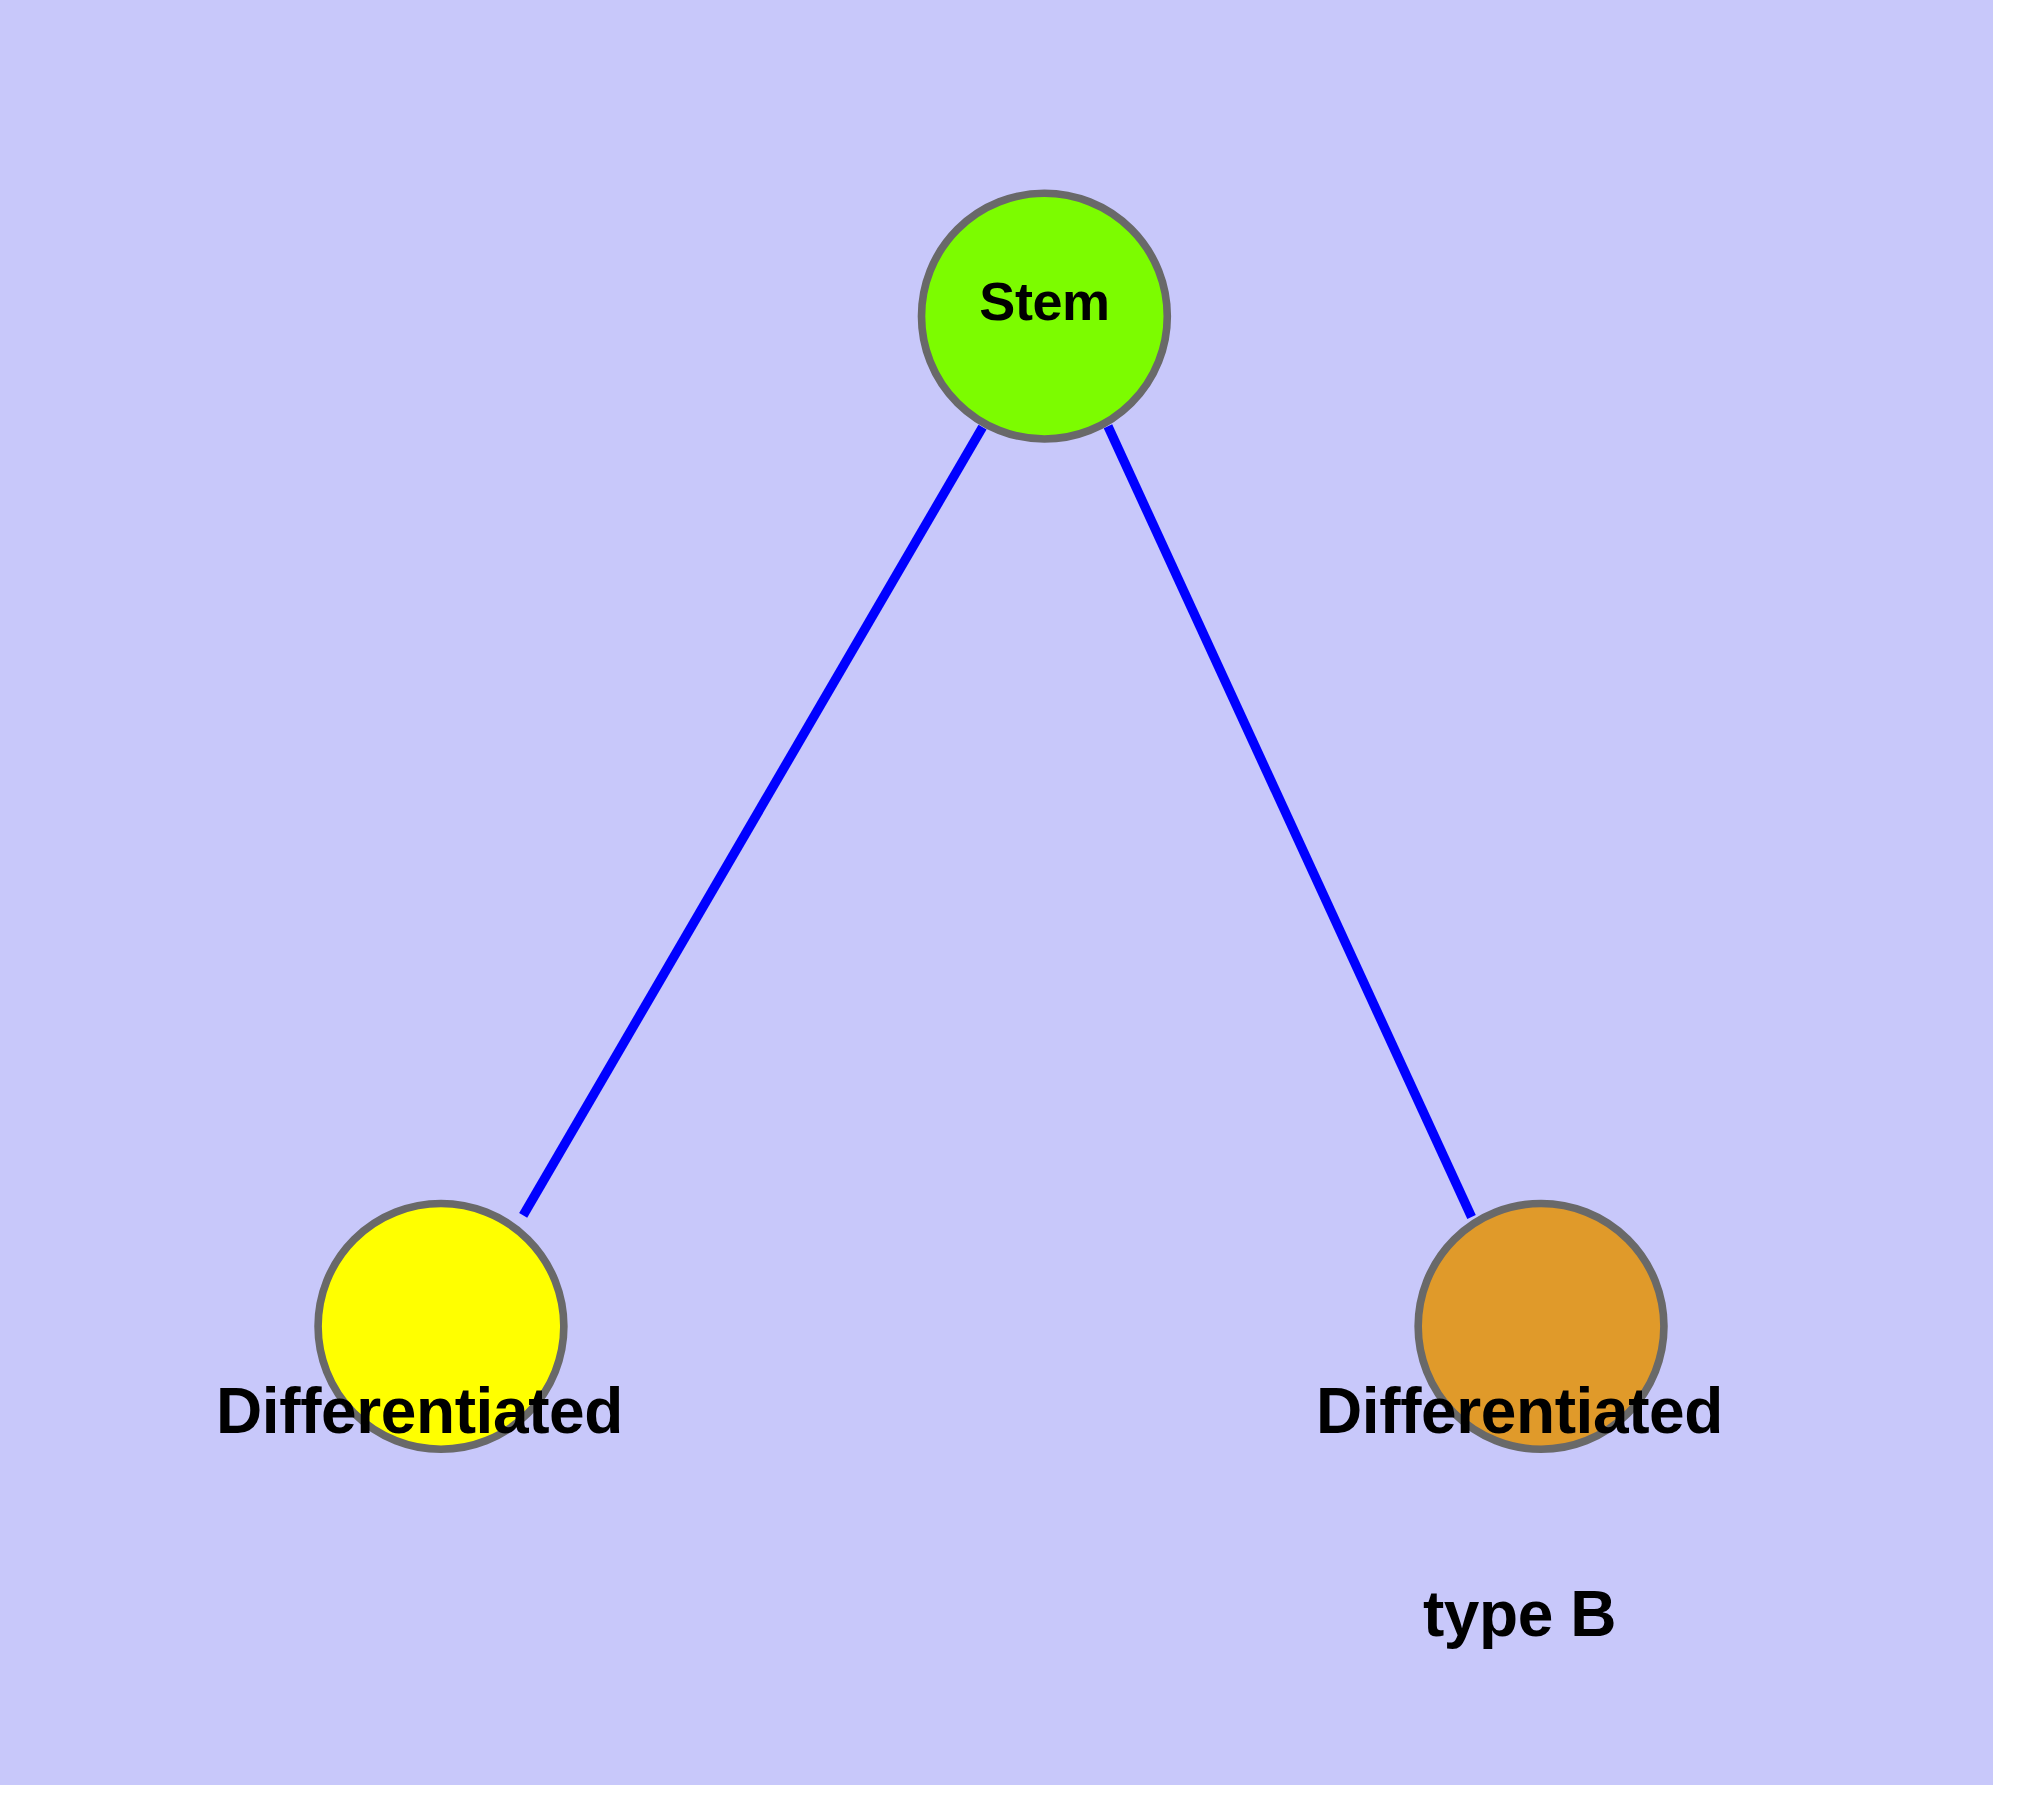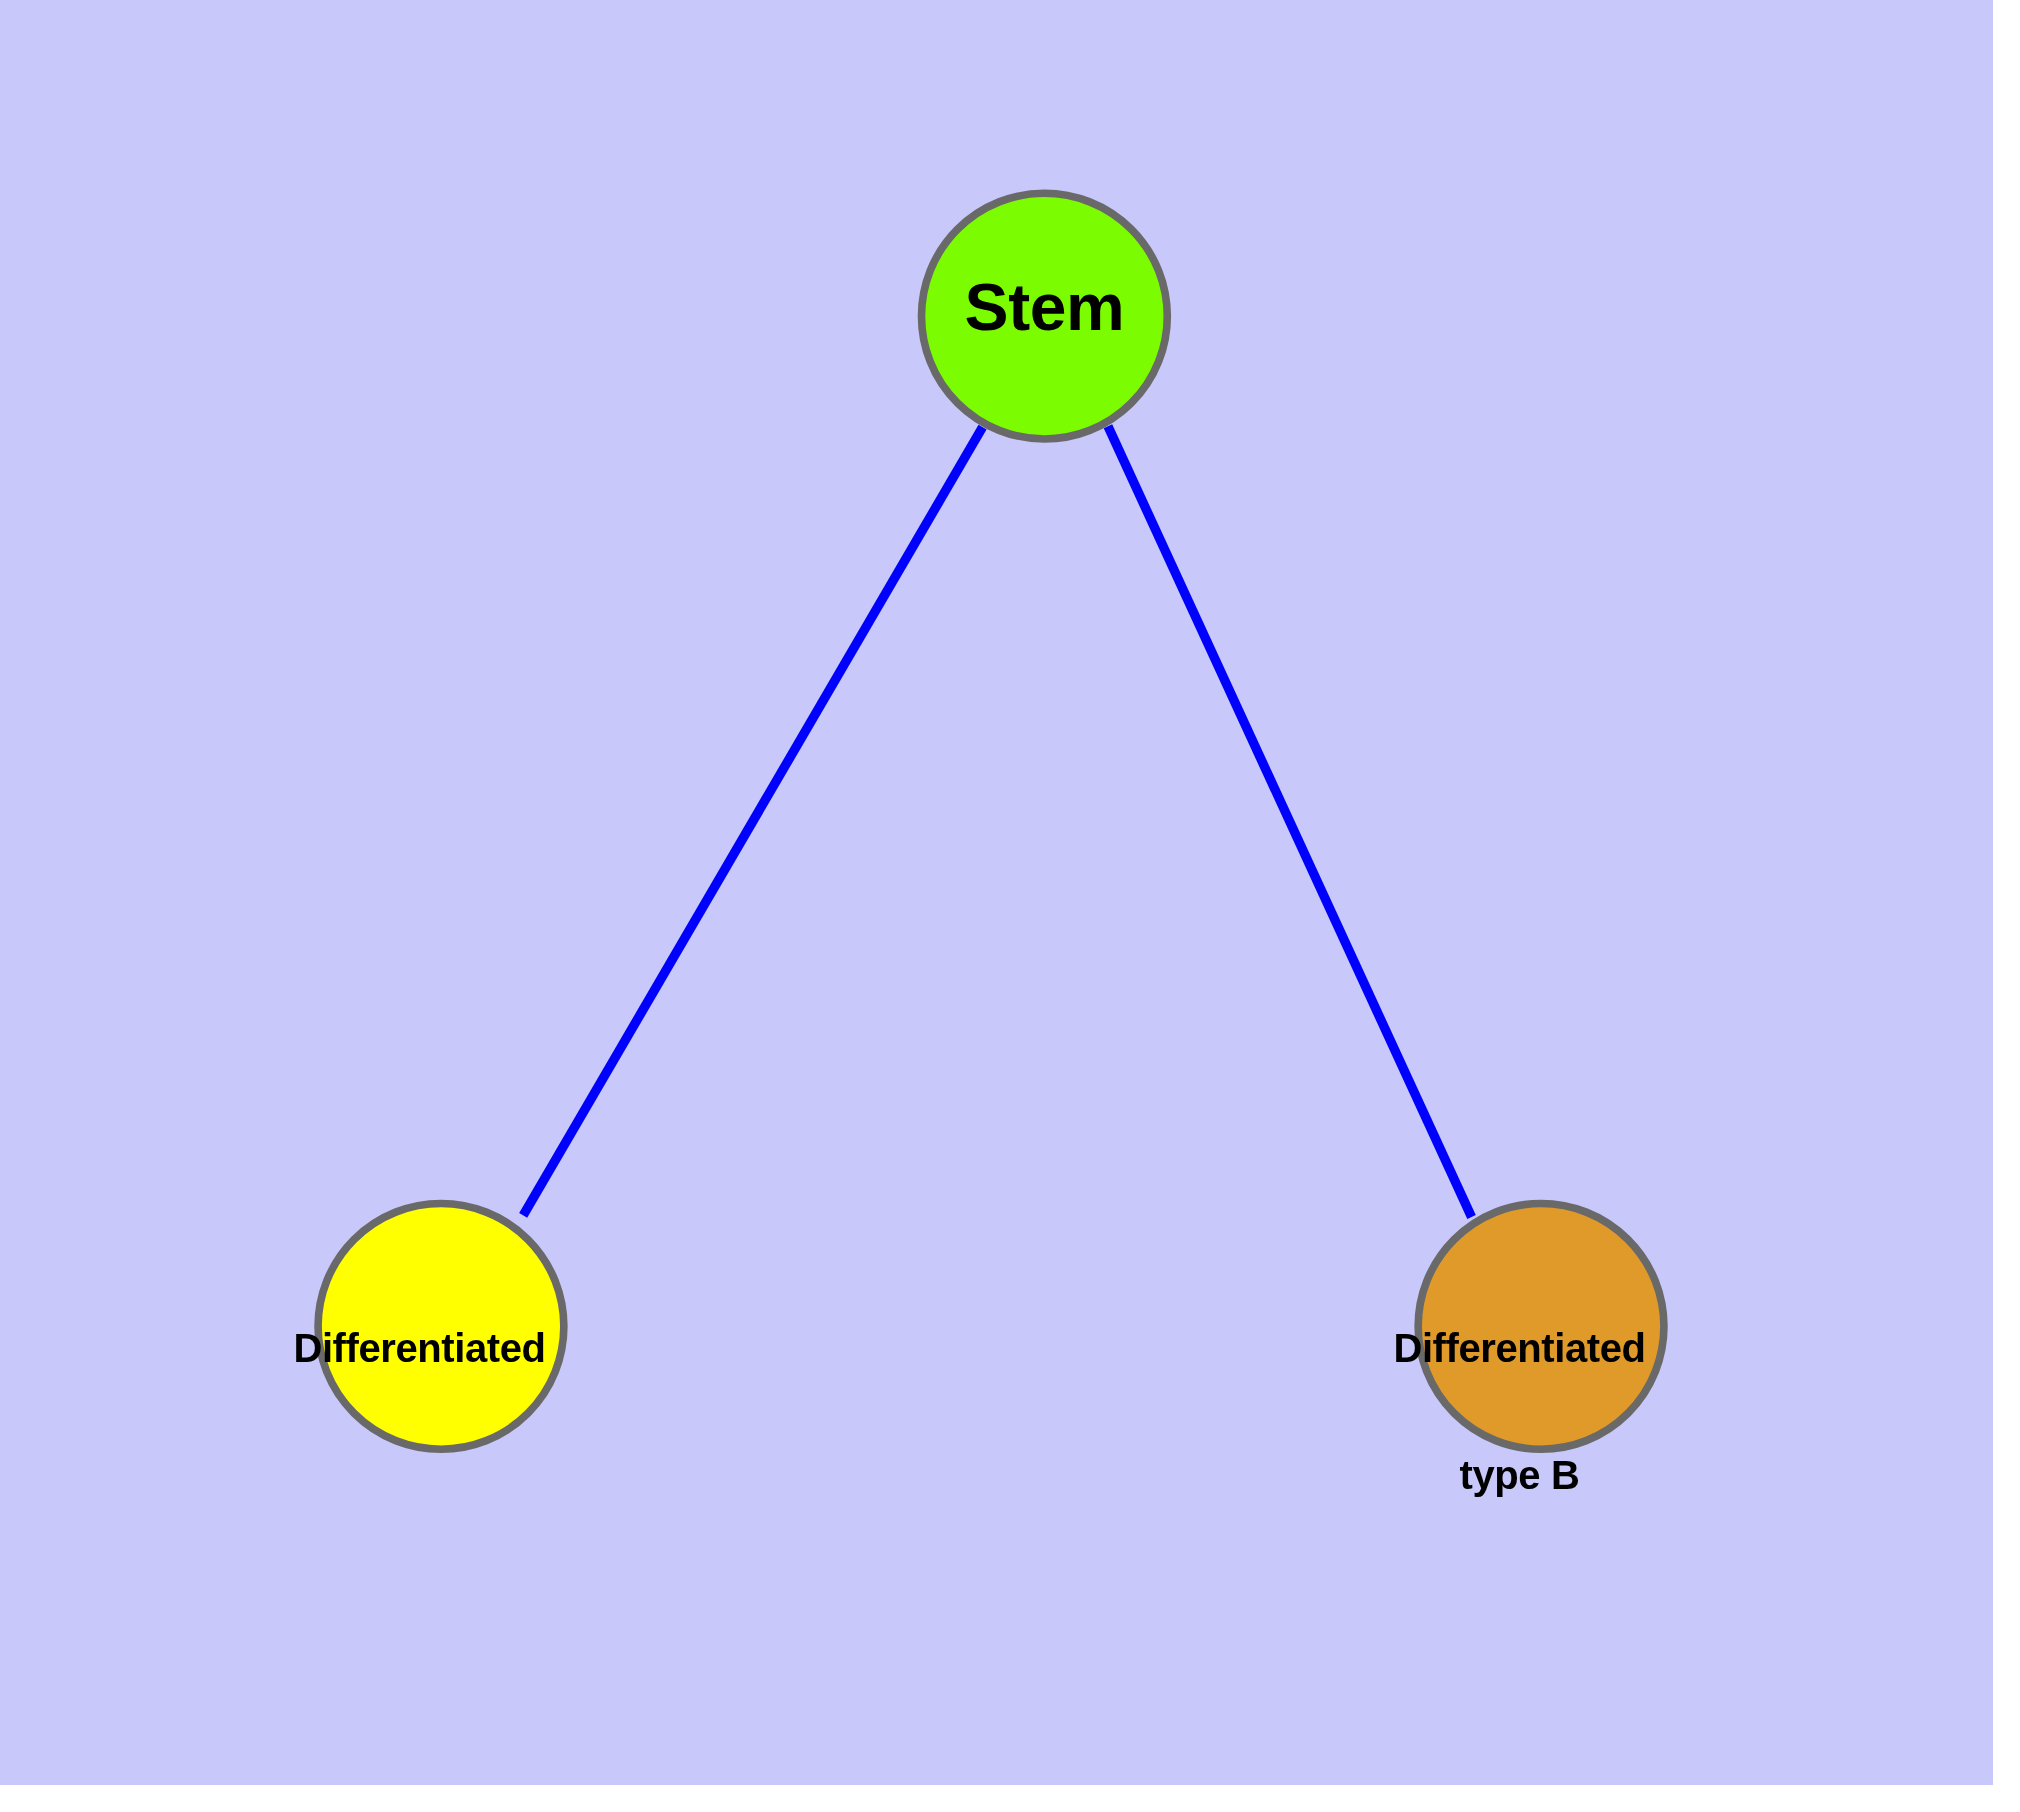--- a/index.html
+++ b/index.html
@@ -38,24 +38,24 @@
     position: absolute;
     text-align: center;
     font-weight: bold;
     color: #000000;
     line-height: 1.06;
     white-space: pre;
     letter-spacing: -0.4px;
     pointer-events: none;
   }
   #label-stem {
-    font-size: 66px;
+    font-size: 54px;
   }
   #label-diff-a, #label-diff-b {
-    font-size: 40px;
+    font-size: 64px;
   }
 </style>
 </head>
 <body>
 
 <div id="diagram-root">
 
   <div id="canvas-bg"></div>
 
   <svg id="graph-svg" viewBox="0 0 2384 2138">

